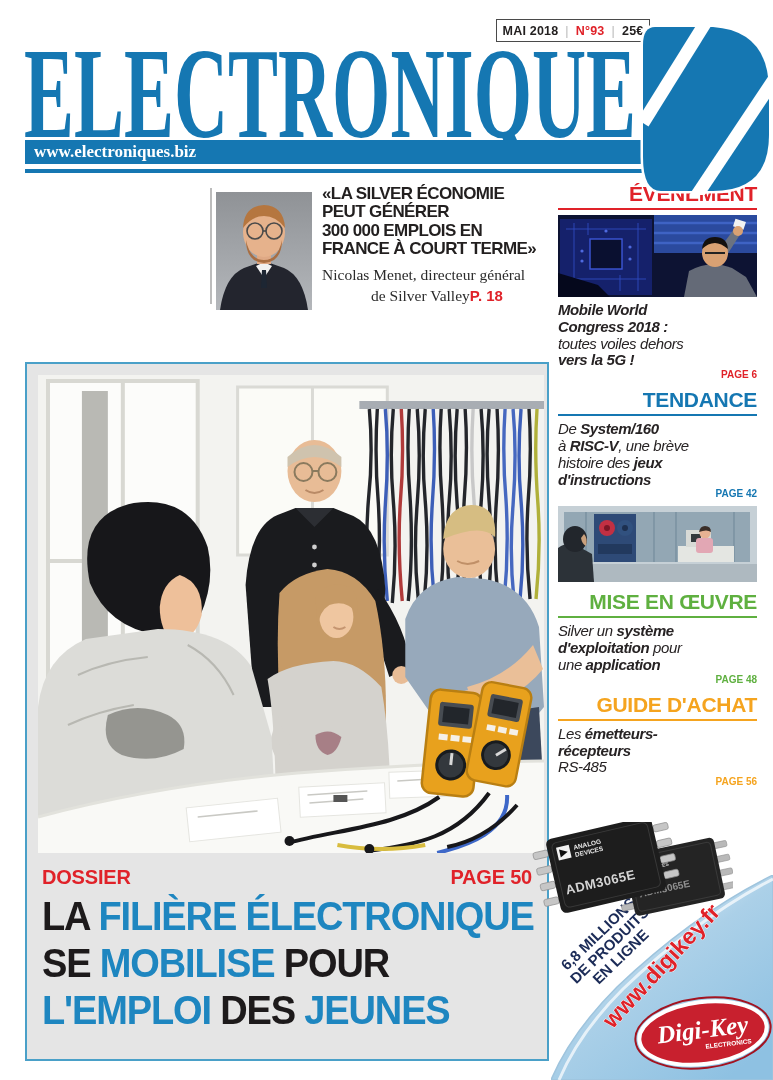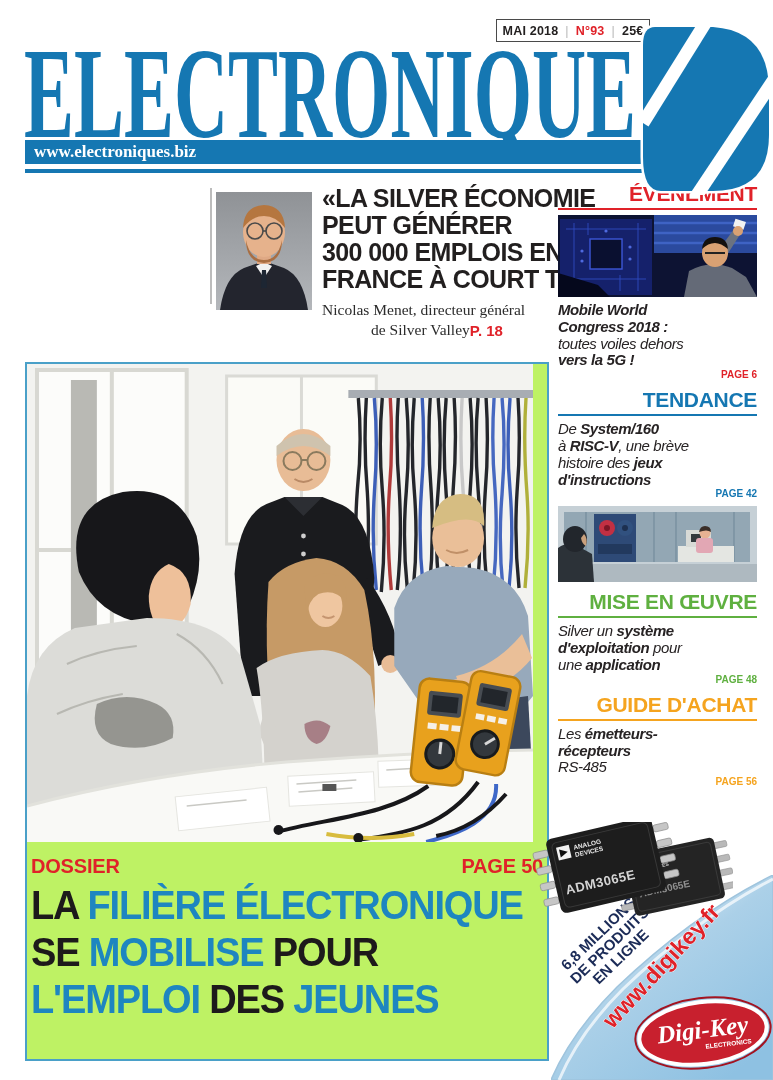--- a/index.html
+++ b/index.html
@@ -17,21 +17,21 @@
     color:#fff;font-family:"Liberation Serif",serif;font-weight:700;font-size:17px;line-height:24px;padding-left:9px;box-sizing:border-box;}
   #url-underline{position:absolute;left:25px;top:169px;width:632px;height:4px;background:var(--brand_blue);}
   
   #strategie{position:absolute;left:25px;top:183px;width:182px;}
   #strategie .sec{color:var(--olive);font-size:20px;font-weight:700;letter-spacing:-.2px;margin-bottom:3px;}
   #strategie .bl-line{font-size:18.5px;font-weight:700;line-height:1.13;letter-spacing:-.4px;}
   #strategie .page{color:var(--red);font-weight:700;font-size:15px;text-align:right;margin-top:3px;}
   #divider-1{position:absolute;left:210px;top:188px;width:1.5px;height:116px;background:#bcbcbc;}
   #portrait{position:absolute;left:216px;top:192px;}
   #quote{position:absolute;left:322px;top:185px;width:230px;}
-  #quote .rich-line{font-size:25px;font-weight:700;line-height:1.08;letter-spacing:-.6px;color:#221f1f;}
+  #quote .rich-line{font-size:17px;font-weight:700;line-height:1.08;letter-spacing:-.6px;color:#221f1f;}
   #quote .attr{font-family:"Liberation Serif",serif;font-size:15.5px;line-height:1.3;margin-top:7px;color:#2b2b2b;}
   #quote .attr-row{display:flex;justify-content:center;align-items:flex-end;}
   #quote .attr-row .page{font-family:"Liberation Sans",sans-serif;color:var(--red);font-weight:700;font-size:15px;}
   
   #right-col{position:absolute;left:558px;top:182px;width:199px;}
   .sec-head{font-size:21px;font-weight:700;text-align:right;letter-spacing:-.3px;
     padding-bottom:2px;border-bottom:2.5px solid;}
   .sec-head.ev{color:var(--red);border-color:var(--red);}
   .sec-head.te{color:var(--brand_blue);border-color:var(--brand_blue);margin-top:8px;}
   .sec-head.mi{color:var(--green);border-color:var(--green);margin-top:8px;}
@@ -41,21 +41,21 @@
   .col-page{font-size:10px;font-weight:700;text-align:right;margin-top:1px;line-height:1;}
   .col-page.ev{color:var(--red);}
   .col-page.te{color:var(--brand_blue);}
   .col-page.mi{color:var(--green);}
   .col-page.gu{color:var(--orange);position:relative;z-index:31;}
   .s-b{font-weight:700;}
   .s-r{font-weight:400;}
   .rich-line span{white-space:pre;}
   
   #feature-frame{position:absolute;left:25px;top:362px;width:524px;height:699px;box-sizing:border-box;
-    border:2.5px solid #4aa0c8;background:#bef264;padding:0;z-index:1;}
+    border:2.5px solid #4aa0c8;background:#e5e5e5;padding:11px;z-index:1;}
   #main-photo{display:block;}
   #dossier-row{display:flex;justify-content:space-between;margin:13px 4px 0 4px;
     font-size:20px;font-weight:700;color:var(--red);letter-spacing:-.2px;}
   #headline{margin:4px 0 0 4px;font-size:40px;font-weight:700;line-height:1.17;letter-spacing:-1.2px;
     transform:scaleX(.95);transform-origin:left top;width:530px;}
   #headline .s-blue{color:var(--headline_blue);}
   #headline .s-k{color:#1d1a1b;}
   
   #chips{position:absolute;left:527px;top:822px;z-index:30;}
   #curl{position:absolute;right:0;bottom:0;z-index:20;}

